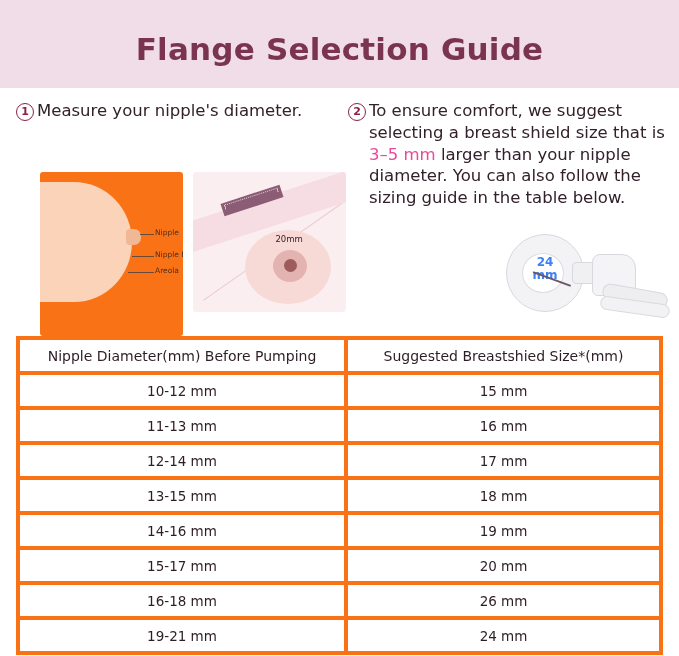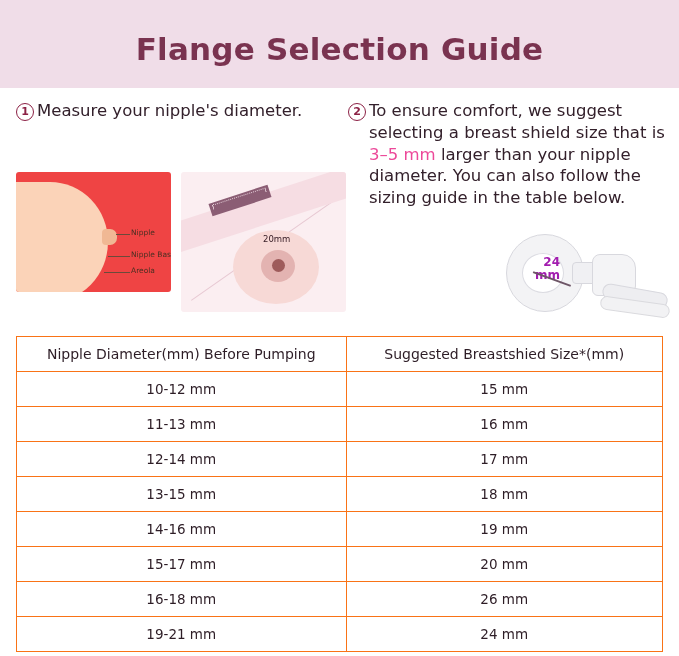--- a/index.html
+++ b/index.html
@@ -84,21 +84,21 @@
     width: 330px;
     height: 140px;
     display: flex;
     gap: 10px;
   }
   .illus {
     position: relative;
     border-radius: 3px;
     overflow: hidden;
   }
-  .illus-a { width: 155px; height: 120px; background: #ef4444; }
+  .illus-a { width: 155px; height: 164px; background: #f97316; margin-left: 24px; }
   .illus-b { width: 165px; height: 140px; background: #fbeef1; }
 
   
   .breast-body {
     position: absolute;
     left: 0; top: 10px;
     width: 92px; height: 120px;
     background: #fbd3b8;
     border-top-right-radius: 58px 60px;
     border-bottom-right-radius: 58px 60px;
@@ -201,25 +201,25 @@
     left: 26px; top: 21px;
     width: 42px; height: 40px;
     border-radius: 50%;
     background: #ffffff;
     border: 1px solid #dcdce2;
   }
   .flange-size {
     position: absolute;
     left: 34px; top: 24px;
     width: 30px;
-    text-align: right;
+    text-align: center;
     font-size: 12px;
     font-weight: bold;
     line-height: 1.05;
-    color: #a21caf;
+    color: #3b82f6;
   }
   .flange-neck {
     position: absolute;
     left: 76px; top: 30px;
     width: 30px; height: 22px;
     background: #f0f0f3;
     border: 1.2px solid #d8d8de;
     border-radius: 4px;
   }
   .flange-body {
@@ -260,21 +260,21 @@
   table.guide {
     position: absolute;
     left: 16px;
     top: 336px;
     width: 647px;
     border-collapse: collapse;
     font-size: 13.5px;
     color: #2d1d26;
   }
   table.guide th, table.guide td {
-    border: 1px solid #f97316;
+    border: 4px solid #f97316;
     height: 35px;
     text-align: center;
     font-weight: normal;
     padding: 0 6px;
   }
   table.guide th { font-size: 14px; }
   table.guide col.c1 { width: 330px; }
   table.guide col.c2 { width: 317px; }
 </style>
 </head>

